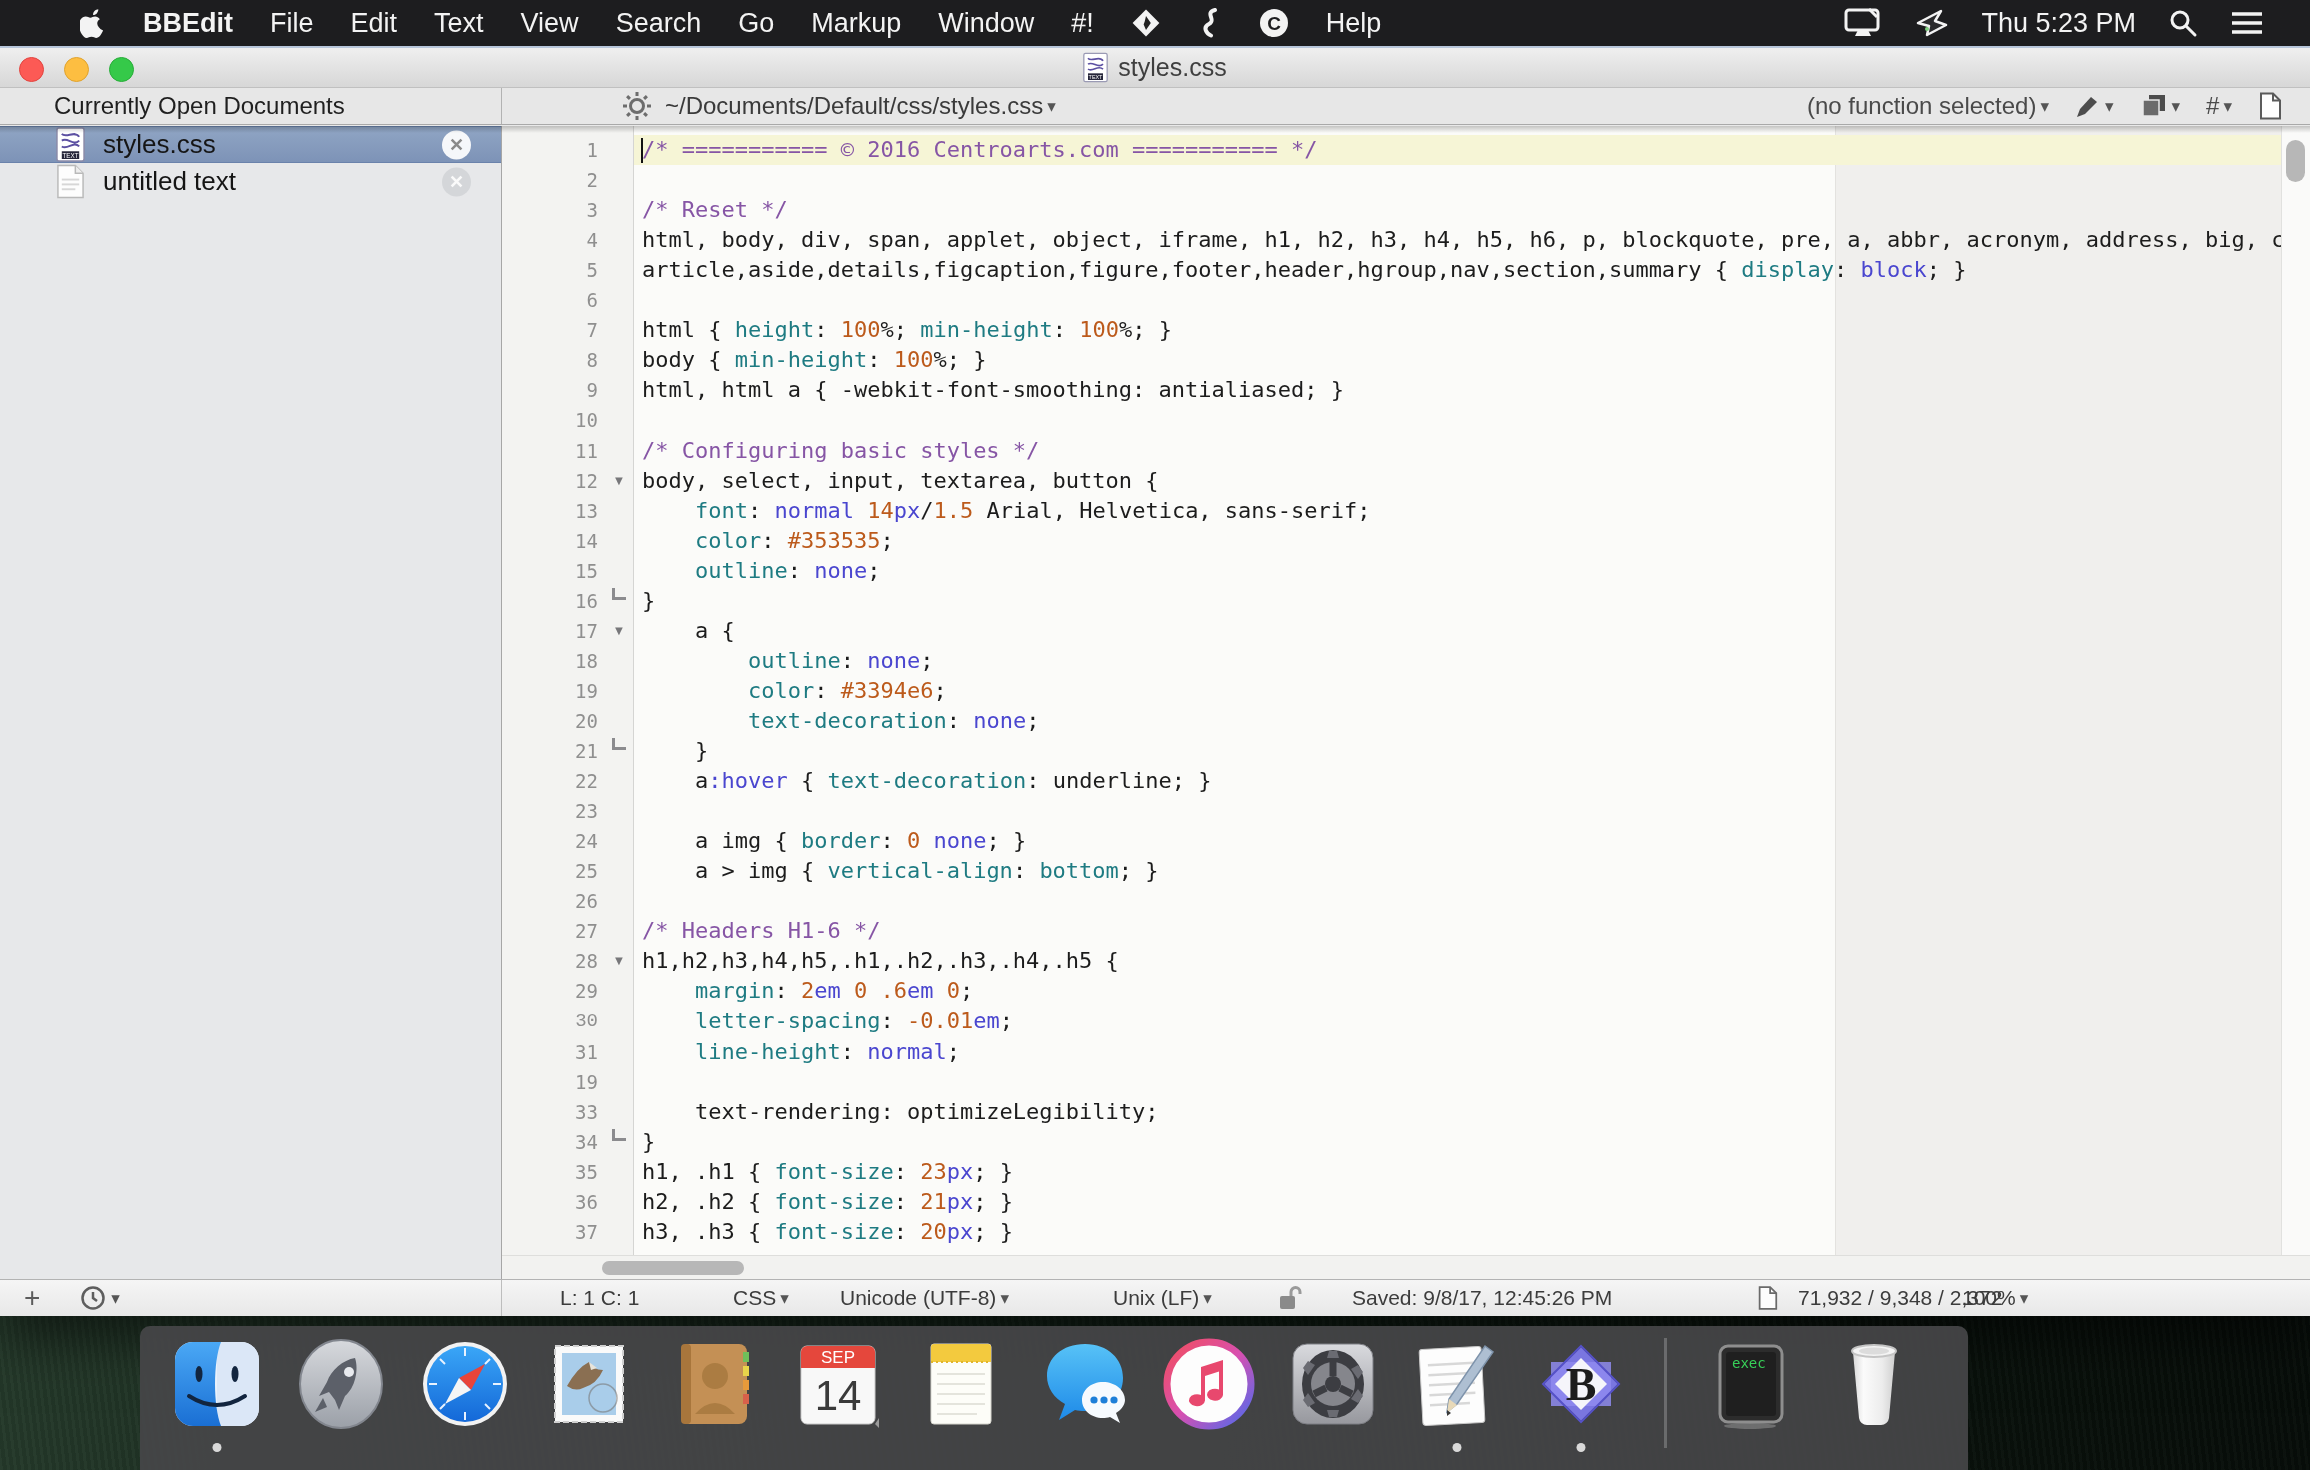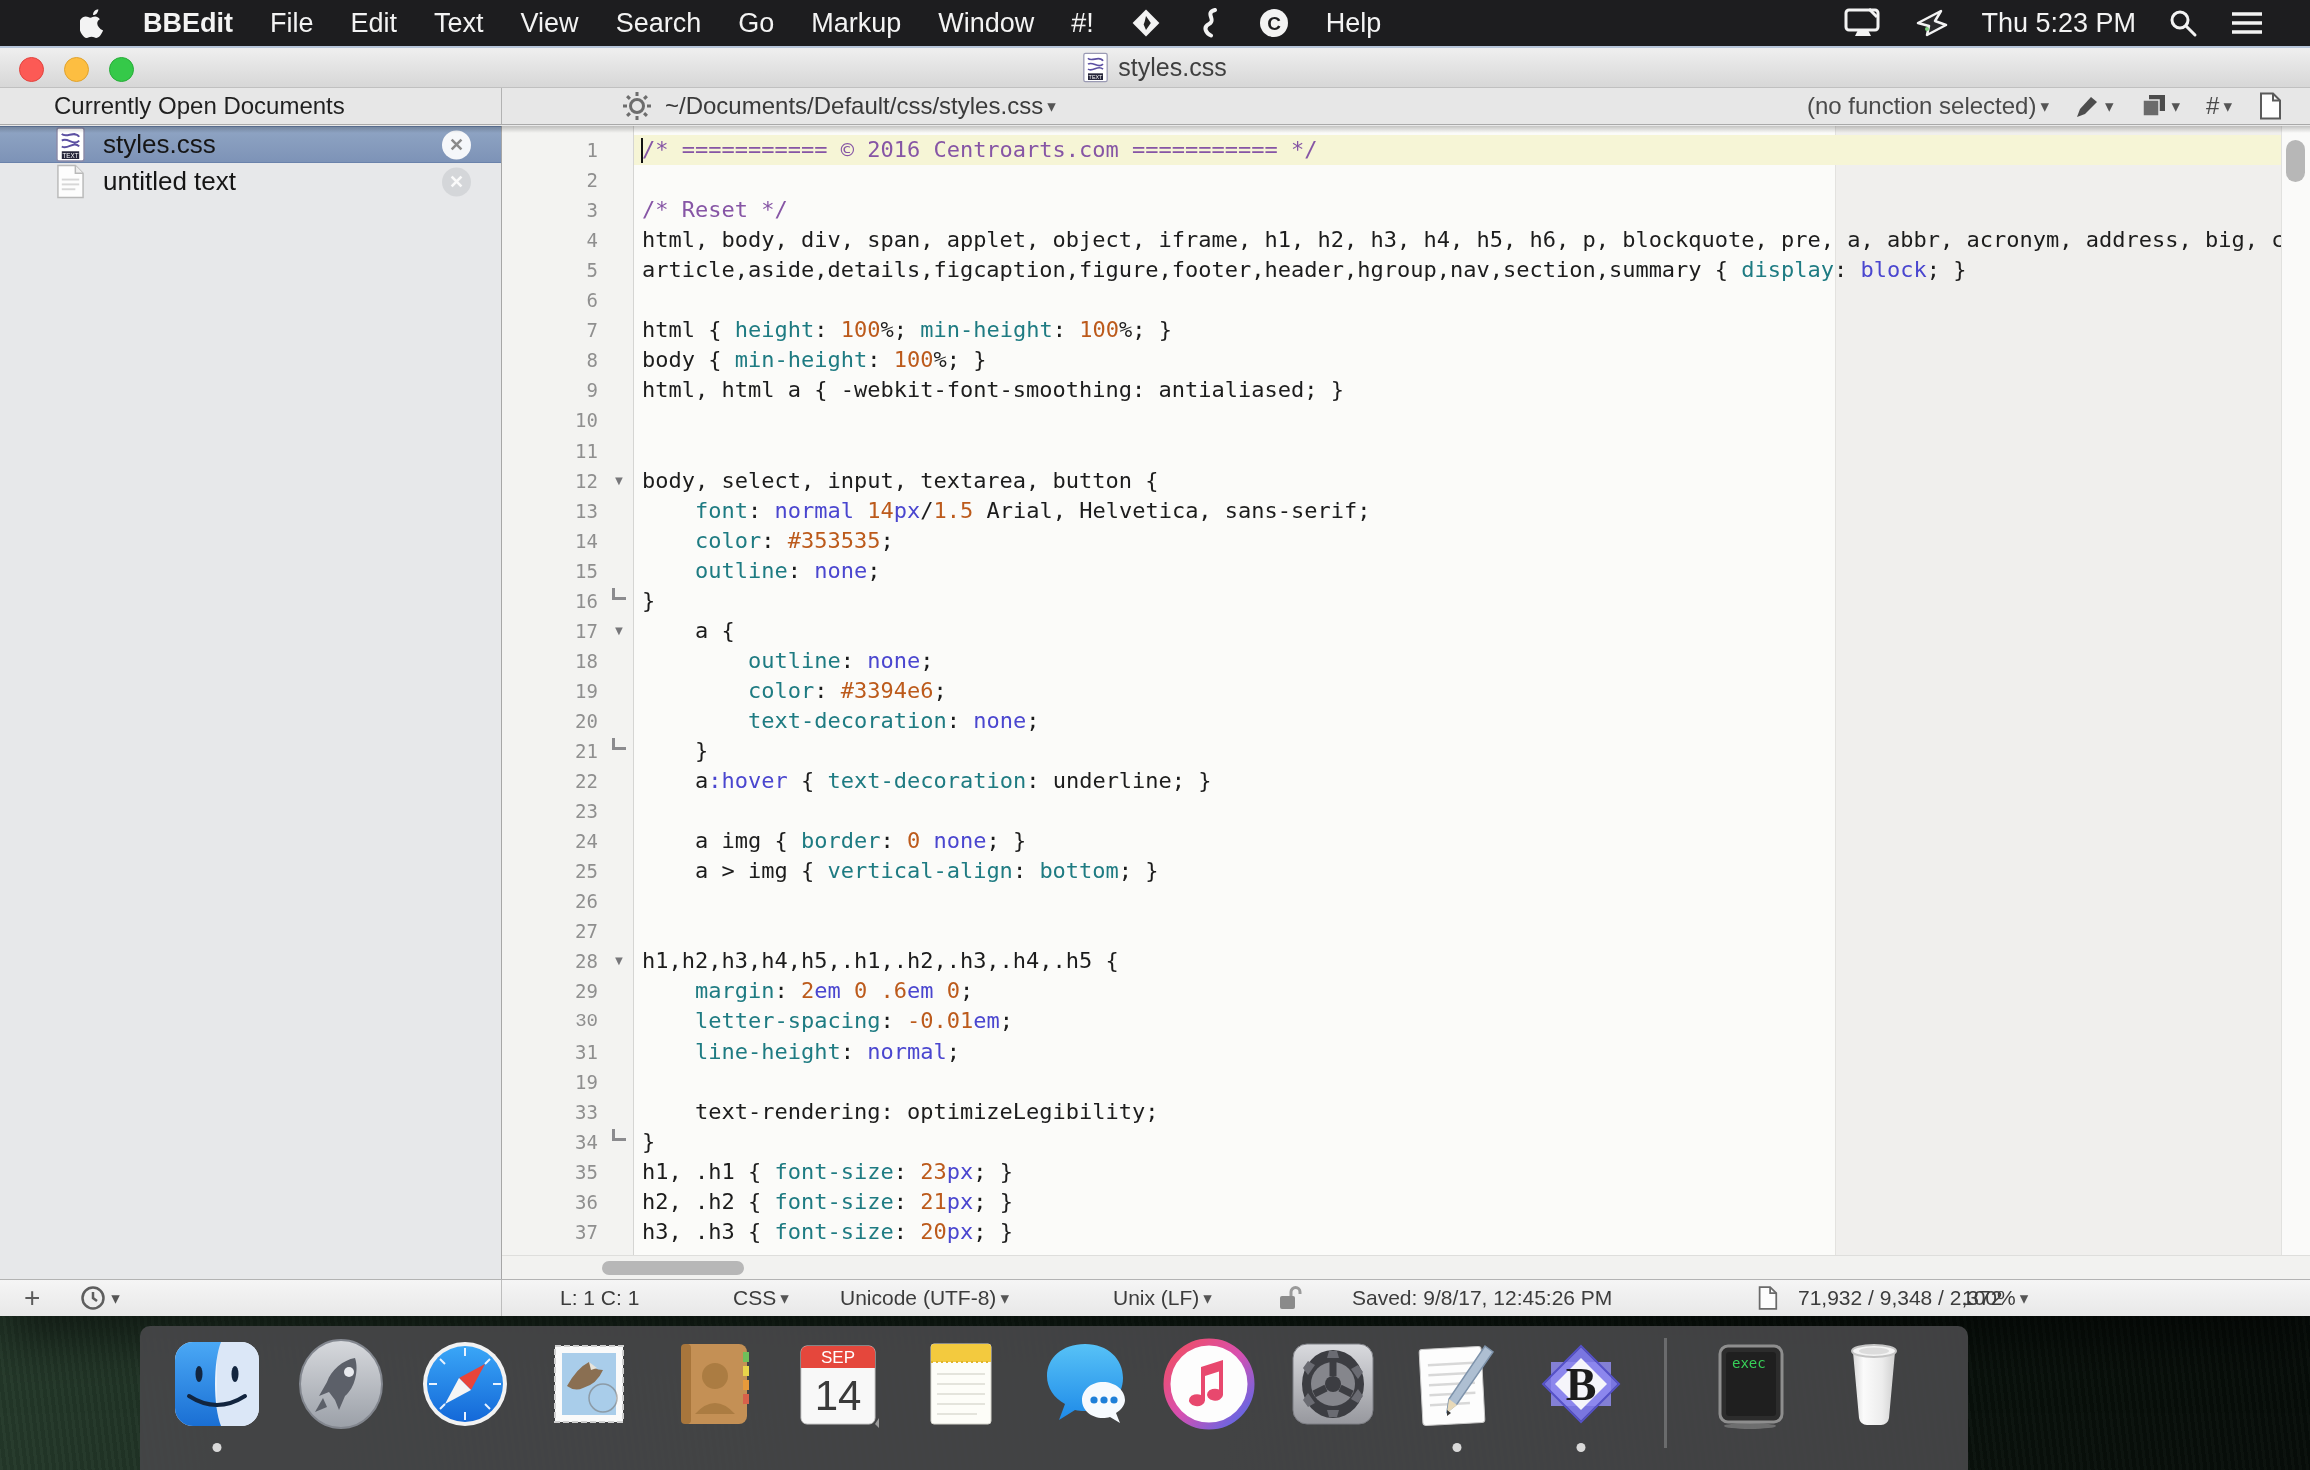--- a/index.html
+++ b/index.html
@@ -306,35 +306,37 @@
         <div class="code-row hl" style="top: 9px;"><span class="caret"></span><span class="tk-c">/* =========== © 2016 Centroarts.com =========== */</span></div>
             <div class="code-row" style="top: 39.05px;"></div>
             <div class="code-row" style="top: 69.1px;"><span class="tk-c">/* Reset */</span></div>
             <div class="code-row" style="top: 99.15px;"><span class="tk-p">html, body, div, span, applet, object, iframe, h1, h2, h3, h4, h5, h6, p, blockquote, pre, a, abbr, acronym, address, big, c</span></div>
             <div class="code-row" style="top: 129.2px;"><span class="tk-p">article,aside,details,figcaption,figure,footer,header,hgroup,nav,section,summary { </span><span class="tk-k">display</span><span class="tk-p">: </span><span class="tk-v">block</span><span class="tk-p">; }</span></div>
             <div class="code-row" style="top: 159.25px;"></div>
             <div class="code-row" style="top: 189.3px;"><span class="tk-p">html { </span><span class="tk-k">height</span><span class="tk-p">: </span><span class="tk-n">100</span><span class="tk-p">%; </span><span class="tk-k">min-height</span><span class="tk-p">: </span><span class="tk-n">100</span><span class="tk-p">%; }</span></div>
             <div class="code-row" style="top: 219.35px;"><span class="tk-p">body { </span><span class="tk-k">min-height</span><span class="tk-p">: </span><span class="tk-n">100</span><span class="tk-p">%; }</span></div>
             <div class="code-row" style="top: 249.4px;"><span class="tk-p">html, html a { -webkit-font-smoothing: antialiased; }</span></div>
             <div class="code-row" style="top: 279.45px;"></div>
+            <div class="code-row" style="top: 309.5px;"><span class="tk-c">/* Configuring basic styles */</span></div>
             <div class="code-row" style="top: 339.55px;"><span class="tk-p">body, select, input, textarea, button {</span></div>
             <div class="code-row" style="top: 369.6px;"><span class="tk-p">    </span><span class="tk-k">font</span><span class="tk-p">: </span><span class="tk-v">normal</span><span class="tk-p"> </span><span class="tk-n">14</span><span class="tk-v">px</span><span class="tk-p">/</span><span class="tk-n">1.5</span><span class="tk-p"> Arial, Helvetica, sans-serif;</span></div>
             <div class="code-row" style="top: 399.65px;"><span class="tk-p">    </span><span class="tk-k">color</span><span class="tk-p">: </span><span class="tk-n">#353535</span><span class="tk-p">;</span></div>
             <div class="code-row" style="top: 429.7px;"><span class="tk-p">    </span><span class="tk-k">outline</span><span class="tk-p">: </span><span class="tk-v">none</span><span class="tk-p">;</span></div>
             <div class="code-row" style="top: 459.75px;"><span class="tk-p">}</span></div>
             <div class="code-row" style="top: 489.8px;"><span class="tk-p">    a {</span></div>
             <div class="code-row" style="top: 519.85px;"><span class="tk-p">        </span><span class="tk-k">outline</span><span class="tk-p">: </span><span class="tk-v">none</span><span class="tk-p">;</span></div>
             <div class="code-row" style="top: 549.9px;"><span class="tk-p">        </span><span class="tk-k">color</span><span class="tk-p">: </span><span class="tk-n">#3394e6</span><span class="tk-p">;</span></div>
             <div class="code-row" style="top: 579.95px;"><span class="tk-p">        </span><span class="tk-k">text-decoration</span><span class="tk-p">: </span><span class="tk-v">none</span><span class="tk-p">;</span></div>
             <div class="code-row" style="top: 610px;"><span class="tk-p">    }</span></div>
             <div class="code-row" style="top: 640.05px;"><span class="tk-p">    a</span><span class="tk-v">:hover</span><span class="tk-p"> { </span><span class="tk-k">text-decoration</span><span class="tk-p">: underline; }</span></div>
             <div class="code-row" style="top: 670.1px;"></div>
             <div class="code-row" style="top: 700.15px;"><span class="tk-p">    a img { </span><span class="tk-k">border</span><span class="tk-p">: </span><span class="tk-n">0</span><span class="tk-p"> </span><span class="tk-v">none</span><span class="tk-p">; }</span></div>
             <div class="code-row" style="top: 730.2px;"><span class="tk-p">    a &gt; img { </span><span class="tk-k">vertical-align</span><span class="tk-p">: </span><span class="tk-k">bottom</span><span class="tk-p">; }</span></div>
             <div class="code-row" style="top: 760.25px;"></div>
+            <div class="code-row" style="top: 790.3px;"><span class="tk-c">/* Headers H1-6 */</span></div>
             <div class="code-row" style="top: 820.35px;"><span class="tk-p">h1,h2,h3,h4,h5,.h1,.h2,.h3,.h4,.h5 {</span></div>
             <div class="code-row" style="top: 850.4px;"><span class="tk-p">    </span><span class="tk-k">margin</span><span class="tk-p">: </span><span class="tk-n">2</span><span class="tk-v">em</span><span class="tk-p"> </span><span class="tk-n">0</span><span class="tk-p"> </span><span class="tk-n">.6</span><span class="tk-v">em</span><span class="tk-p"> </span><span class="tk-n">0</span><span class="tk-p">;</span></div>
             <div class="code-row" style="top: 880.45px;"><span class="tk-p">    </span><span class="tk-k">letter-spacing</span><span class="tk-p">: </span><span class="tk-n">-0.01</span><span class="tk-v">em</span><span class="tk-p">;</span></div>
             <div class="code-row" style="top: 910.5px;"><span class="tk-p">    </span><span class="tk-k">line-height</span><span class="tk-p">: </span><span class="tk-v">normal</span><span class="tk-p">;</span></div>
             <div class="code-row" style="top: 970.6px;"><span class="tk-p">    text-rendering: optimizeLegibility;</span></div>
             <div class="code-row" style="top: 1000.65px;"><span class="tk-p">}</span></div>
             <div class="code-row" style="top: 1030.7px;"><span class="tk-p">h1, .h1 { </span><span class="tk-k">font-size</span><span class="tk-p">: </span><span class="tk-n">23</span><span class="tk-v">px</span><span class="tk-p">; }</span></div>
             <div class="code-row" style="top: 1060.75px;"><span class="tk-p">h2, .h2 { </span><span class="tk-k">font-size</span><span class="tk-p">: </span><span class="tk-n">21</span><span class="tk-v">px</span><span class="tk-p">; }</span></div>
             <div class="code-row" style="top: 1090.8px;"><span class="tk-p">h3, .h3 { </span><span class="tk-k">font-size</span><span class="tk-p">: </span><span class="tk-n">20</span><span class="tk-v">px</span><span class="tk-p">; }</span></div>
           </div>

